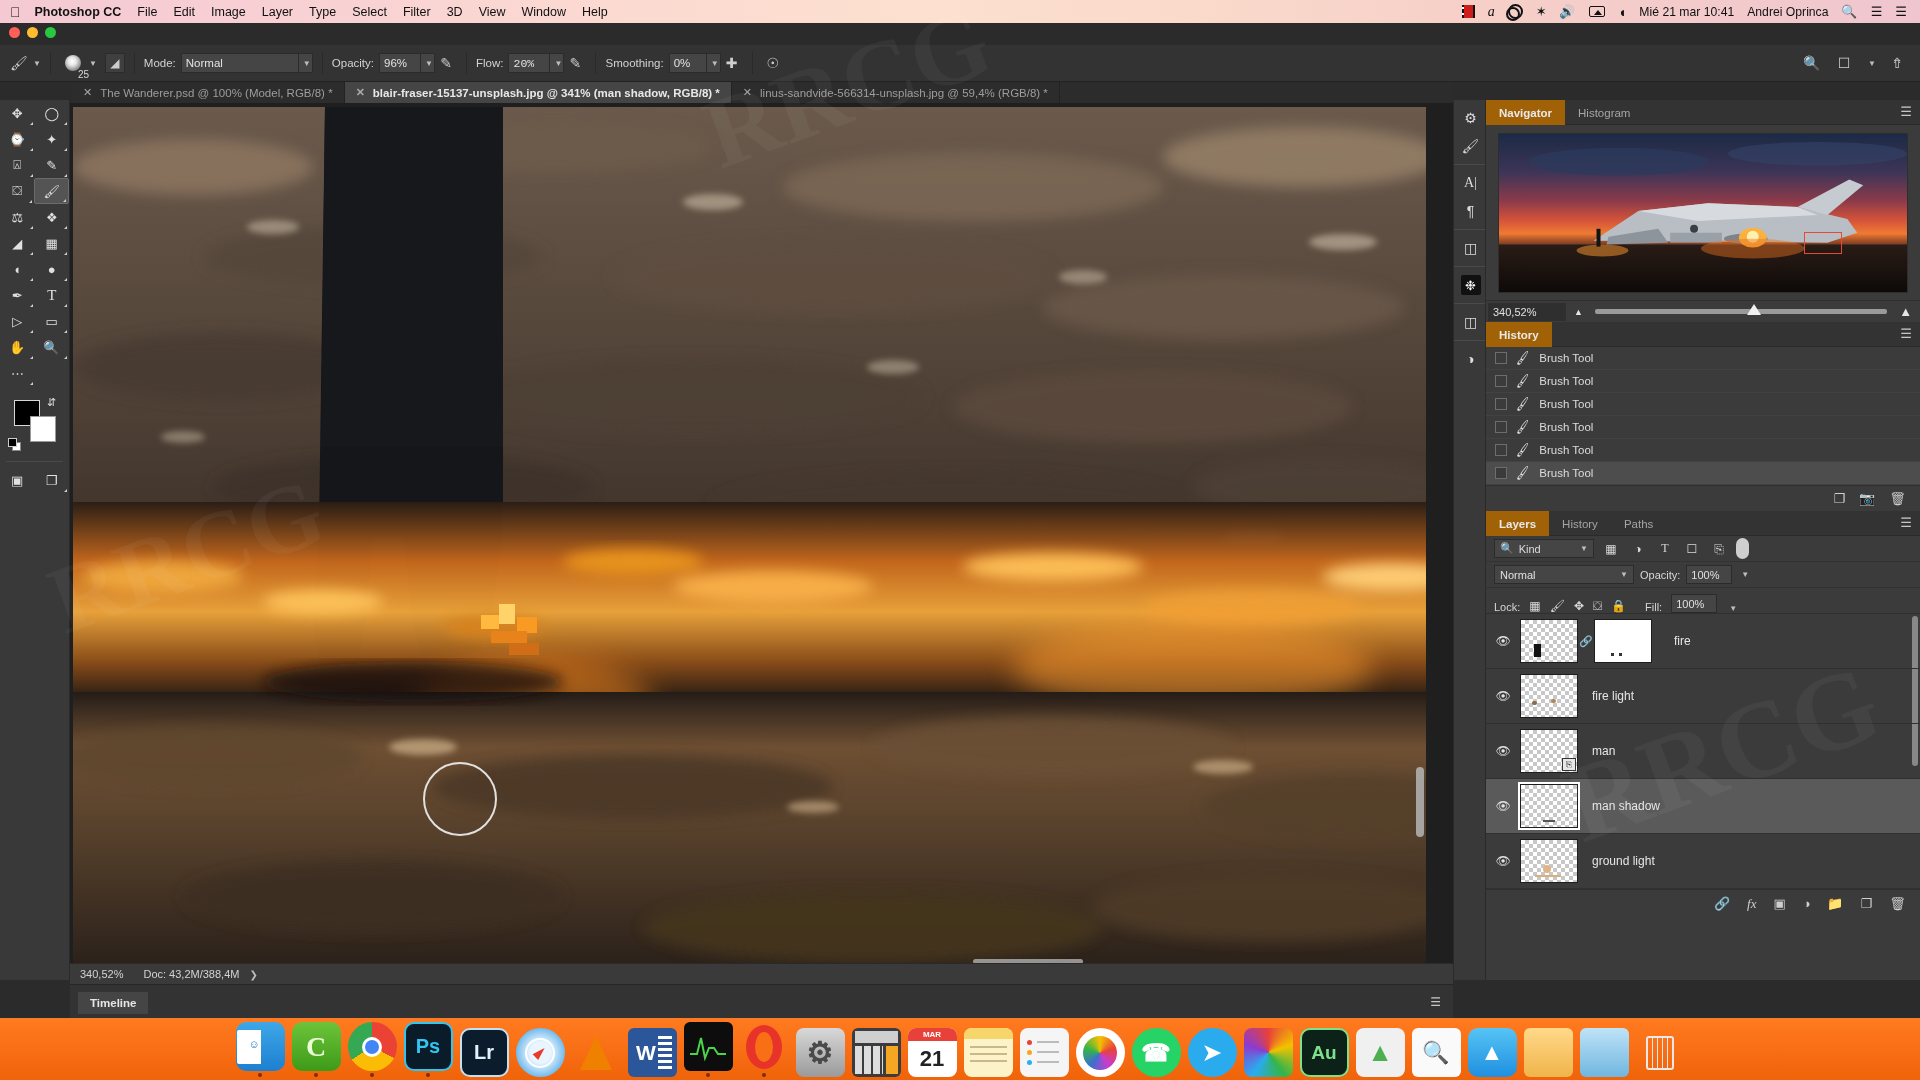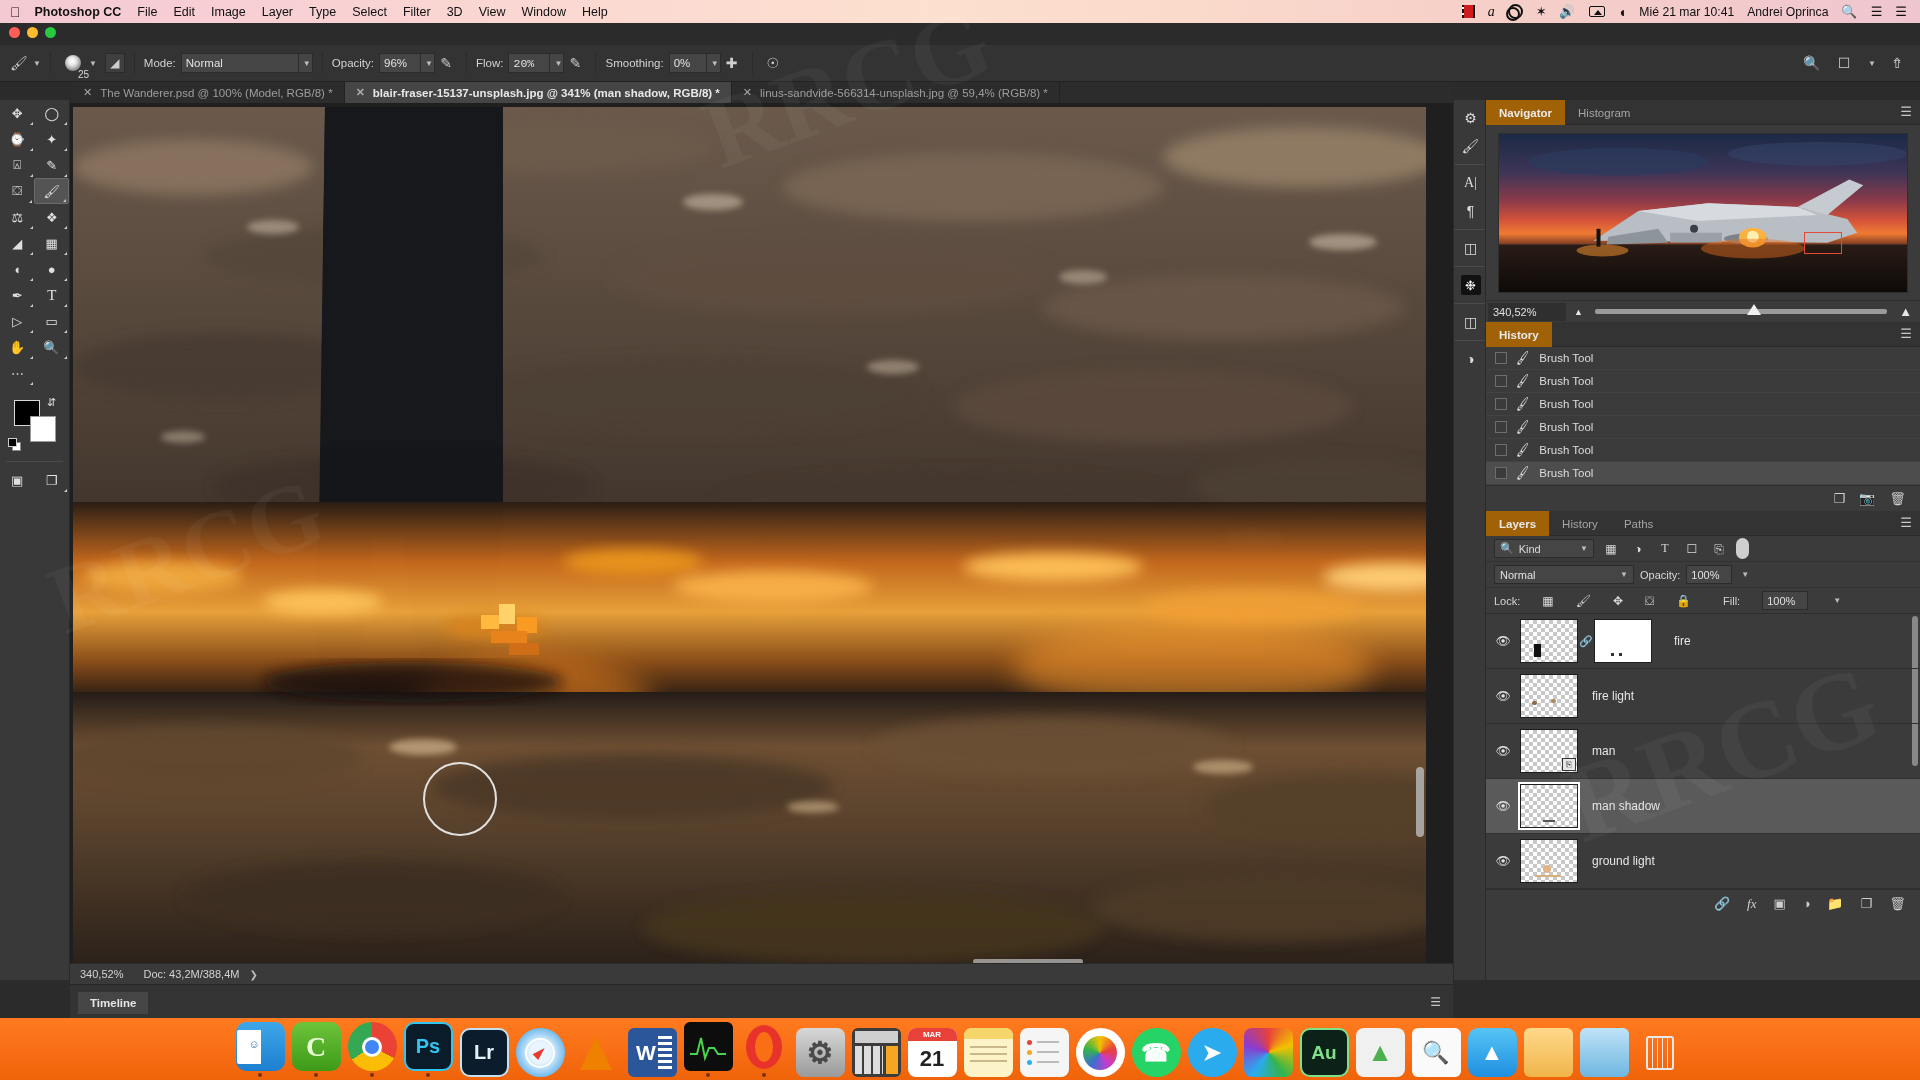--- a/index.html
+++ b/index.html
@@ -148,21 +148,21 @@
   .lrow1 { height:26px; display:flex; align-items:center; padding:0 8px; gap:7px; border-bottom:1px solid #323232;}
   .kindbox { width:100px;height:19px;background:#454545;border:1px solid #2b2b2b;display:flex;align-items:center;
              padding:0 5px; font-size:11px;color:#dcdcdc; gap:5px;}
   .ficon { width:20px;height:19px;display:flex;align-items:center;justify-content:center;color:#d8d8d8;font-size:12px;}
   .pill { width:13px;height:21px;background:#cfcfcf;border-radius:7px;}
   .lrow2 { height:26px; display:flex; align-items:center; padding:0 8px; gap:6px; border-bottom:1px solid #323232;}
   .blendbox { width:140px;height:19px;background:#454545;border:1px solid #2b2b2b;display:flex;align-items:center;
               justify-content:space-between;padding:0 5px;font-size:11px;color:#e0e0e0;}
   .numbox { width:46px;height:19px;background:#454545;border:1px solid #2b2b2b;display:flex;align-items:center;
             padding:0 4px;font-size:11px;color:#e0e0e0;}
-  .lrow3 { height:26px; display:flex; align-items:center; padding:0 8px; gap:22px; border-bottom:1px solid #2f2f2f; font-size:11px; color:#d5d5d5;}
+  .lrow3 { height:26px; display:flex; align-items:flex-end; padding:0 8px; gap:9px; border-bottom:1px solid #2f2f2f; font-size:11px; color:#d5d5d5;}
   .lockicon{ color:#dcdcdc; font-size:12px;}
   .checker {
     background-image:
       linear-gradient(45deg,#c8c8c8 25%,transparent 25%),
       linear-gradient(-45deg,#c8c8c8 25%,transparent 25%),
       linear-gradient(45deg,transparent 75%,#c8c8c8 75%),
       linear-gradient(-45deg,transparent 75%,#c8c8c8 75%);
     background-size:8px 8px;
     background-position:0 0,0 4px,4px -4px,-4px 0;
     background-color:#ffffff;

